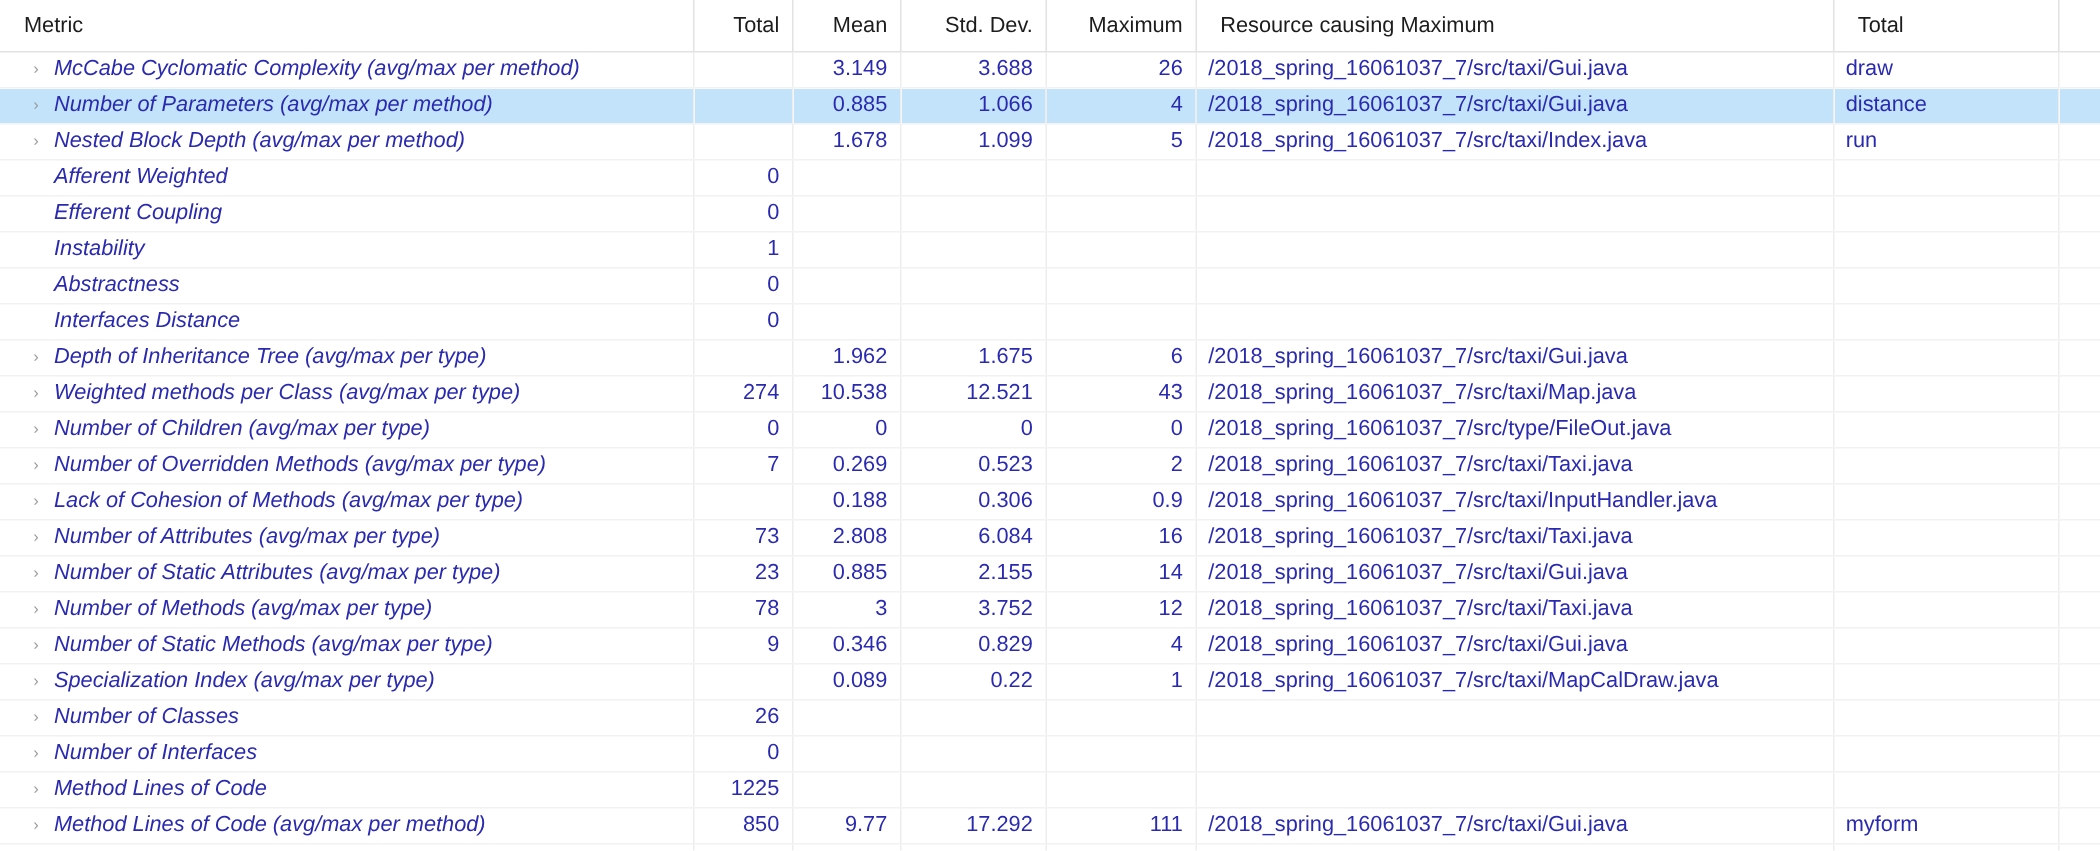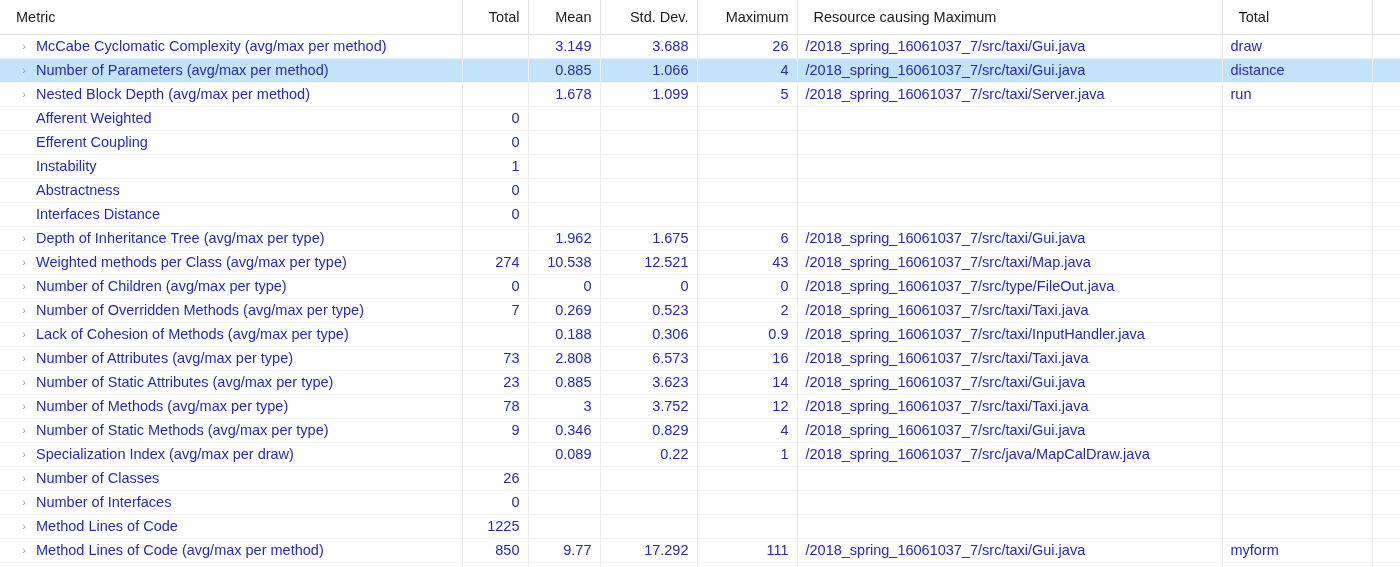--- a/index.html
+++ b/index.html
@@ -76,21 +76,21 @@
     min-width: 16px;
     height: 23px;
     display: inline-flex;
     align-items: center;
     justify-content: center;
     color: #9a9a9a;
     font-size: 11px;
     line-height: 1;
   }
   .twisty.empty { color: transparent; }
-  .metric-label { padding-left: 4px; }
+  .metric-label { padding-left: 4px; font-style: italic; }
 
   tr.empty-row td { color: transparent; }
 </style>
 </head>
 <body>
 
 <table id="metrics-table">
   <colgroup>
     <col class="c-metric">
       <col class="c-total">
@@ -148,21 +148,21 @@
         <td>
           <div class="metric-cell">
             <span class="twisty">›</span>
             <span class="metric-label">Nested Block Depth (avg/max per method)</span>
           </div>
         </td>
         <td class="num"></td>
         <td class="num">1.678</td>
         <td class="num">1.099</td>
         <td class="num">5</td>
-        <td>/2018_spring_16061037_7/src/taxi/Server.java</td>
+        <td>/2018_spring_16061037_7/src/taxi/Index.java</td>
         <td>run</td>
         <td class="tail"></td>
       </tr>
       <tr>
         <td>
           <div class="metric-cell">
             <span class="twisty empty">›</span>
             <span class="metric-label">Afferent Weighted</span>
           </div>
         </td>
@@ -311,36 +311,36 @@
       </tr>
       <tr>
         <td>
           <div class="metric-cell">
             <span class="twisty">›</span>
             <span class="metric-label">Number of Attributes (avg/max per type)</span>
           </div>
         </td>
         <td class="num">73</td>
         <td class="num">2.808</td>
-        <td class="num">6.573</td>
+        <td class="num">6.084</td>
         <td class="num">16</td>
         <td>/2018_spring_16061037_7/src/taxi/Taxi.java</td>
         <td></td>
         <td class="tail"></td>
       </tr>
       <tr>
         <td>
           <div class="metric-cell">
             <span class="twisty">›</span>
             <span class="metric-label">Number of Static Attributes (avg/max per type)</span>
           </div>
         </td>
         <td class="num">23</td>
         <td class="num">0.885</td>
-        <td class="num">3.623</td>
+        <td class="num">2.155</td>
         <td class="num">14</td>
         <td>/2018_spring_16061037_7/src/taxi/Gui.java</td>
         <td></td>
         <td class="tail"></td>
       </tr>
       <tr>
         <td>
           <div class="metric-cell">
             <span class="twisty">›</span>
             <span class="metric-label">Number of Methods (avg/max per type)</span>
@@ -366,28 +366,28 @@
         <td class="num">0.829</td>
         <td class="num">4</td>
         <td>/2018_spring_16061037_7/src/taxi/Gui.java</td>
         <td></td>
         <td class="tail"></td>
       </tr>
       <tr>
         <td>
           <div class="metric-cell">
             <span class="twisty">›</span>
-            <span class="metric-label">Specialization Index (avg/max per draw)</span>
+            <span class="metric-label">Specialization Index (avg/max per type)</span>
           </div>
         </td>
         <td class="num"></td>
         <td class="num">0.089</td>
         <td class="num">0.22</td>
         <td class="num">1</td>
-        <td>/2018_spring_16061037_7/src/java/MapCalDraw.java</td>
+        <td>/2018_spring_16061037_7/src/taxi/MapCalDraw.java</td>
         <td></td>
         <td class="tail"></td>
       </tr>
       <tr>
         <td>
           <div class="metric-cell">
             <span class="twisty">›</span>
             <span class="metric-label">Number of Classes</span>
           </div>
         </td>

